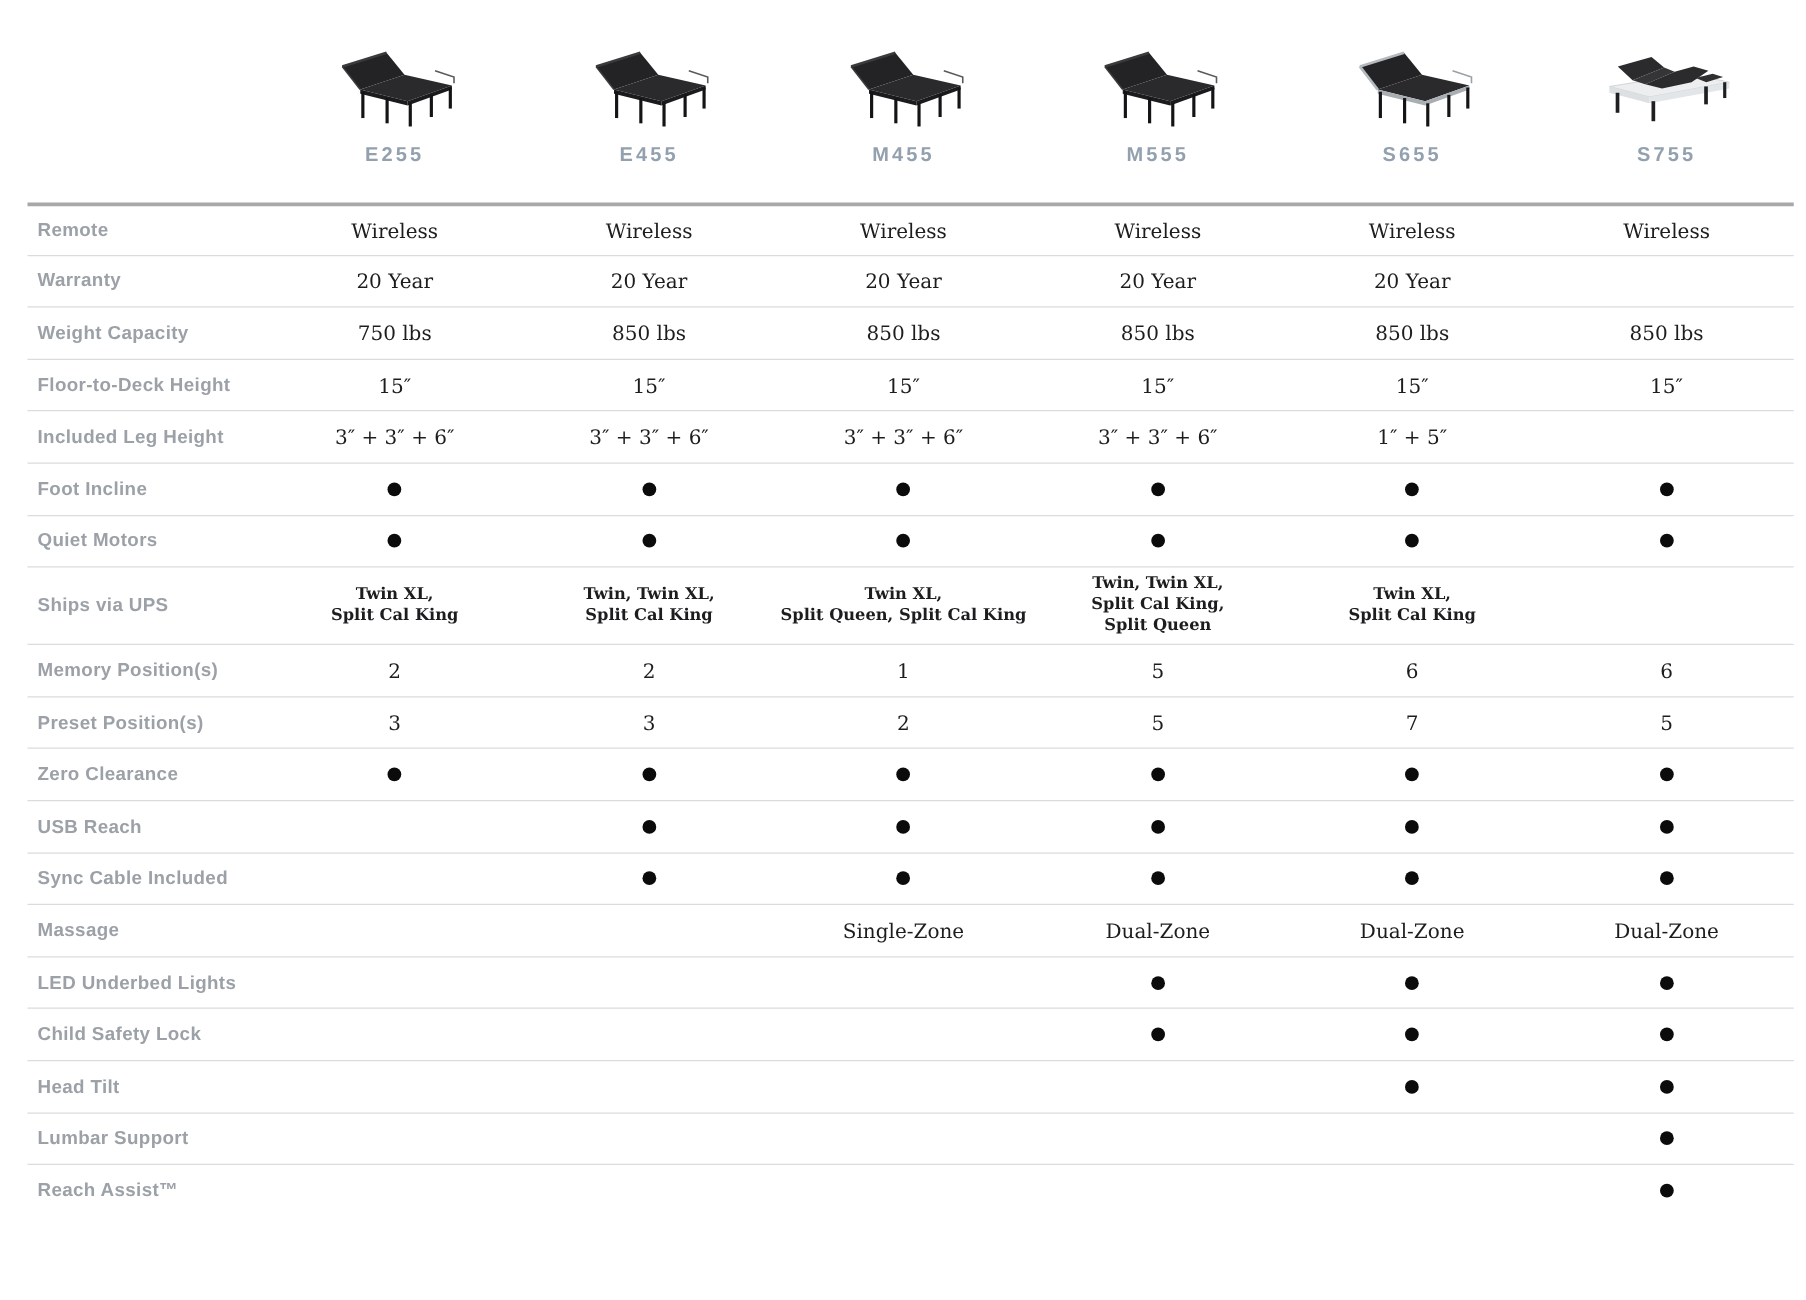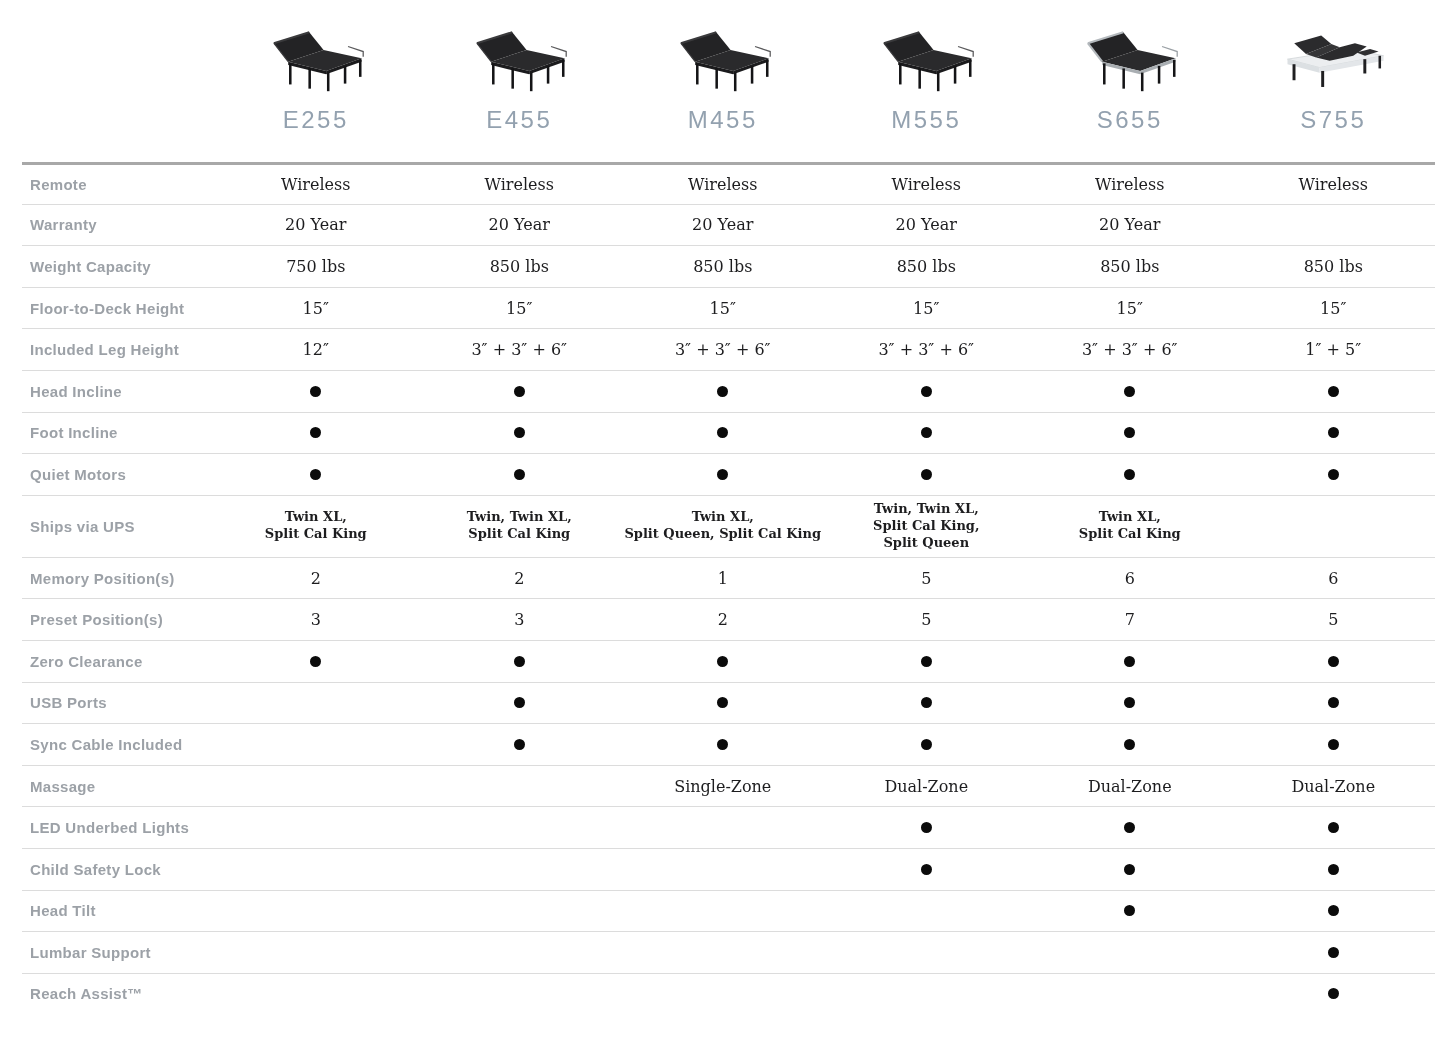--- a/index.html
+++ b/index.html
@@ -18,22 +18,22 @@
   }
   .model-col {
     display: flex;
     flex-direction: column;
     align-items: center;
     justify-content: flex-end;
     padding-bottom: 12px;
   }
   .bed-wrap { margin-bottom: 8px; line-height: 0; }
   .model-name {
-    font-size: 24px;
-    font-weight: 400;
+    font-size: 16px;
+    font-weight: 700;
     letter-spacing: 2.5px;
     color: var(--model-color, #93a1af);
   }
 
   .row {
     display: grid;
     grid-template-columns: 192px repeat(6, 1fr);
     height: 41.6px;
     border-top: 1px solid var(--line-color, #dcdcdc);
   }
@@ -212,47 +212,25 @@
           <div class="label">Floor-to-Deck Height</div>
           <div class="cell">15″</div>
           <div class="cell">15″</div>
           <div class="cell">15″</div>
           <div class="cell">15″</div>
           <div class="cell">15″</div>
           <div class="cell">15″</div>
         </div>
         <div class="row">
           <div class="label">Included Leg Height</div>
-          <div class="cell">12″</div>
           <div class="cell">3″ + 3″ + 6″</div>
           <div class="cell">3″ + 3″ + 6″</div>
           <div class="cell">3″ + 3″ + 6″</div>
           <div class="cell">3″ + 3″ + 6″</div>
           <div class="cell">1″ + 5″</div>
-        </div>
-        <div class="row">
-          <div class="label">Head Incline</div>
-          <div class="cell">
-            <span class="dot"></span>
-          </div>
-          <div class="cell">
-            <span class="dot"></span>
-          </div>
-          <div class="cell">
-            <span class="dot"></span>
-          </div>
-          <div class="cell">
-            <span class="dot"></span>
-          </div>
-          <div class="cell">
-            <span class="dot"></span>
-          </div>
-          <div class="cell">
-            <span class="dot"></span>
-          </div>
         </div>
         <div class="row">
           <div class="label">Foot Incline</div>
           <div class="cell">
             <span class="dot"></span>
           </div>
           <div class="cell">
             <span class="dot"></span>
           </div>
           <div class="cell">
@@ -337,21 +315,21 @@
             <span class="dot"></span>
           </div>
           <div class="cell">
             <span class="dot"></span>
           </div>
           <div class="cell">
             <span class="dot"></span>
           </div>
         </div>
         <div class="row">
-          <div class="label">USB Ports</div>
+          <div class="label">USB Reach</div>
           <div class="cell"></div>
           <div class="cell">
             <span class="dot"></span>
           </div>
           <div class="cell">
             <span class="dot"></span>
           </div>
           <div class="cell">
             <span class="dot"></span>
           </div>

